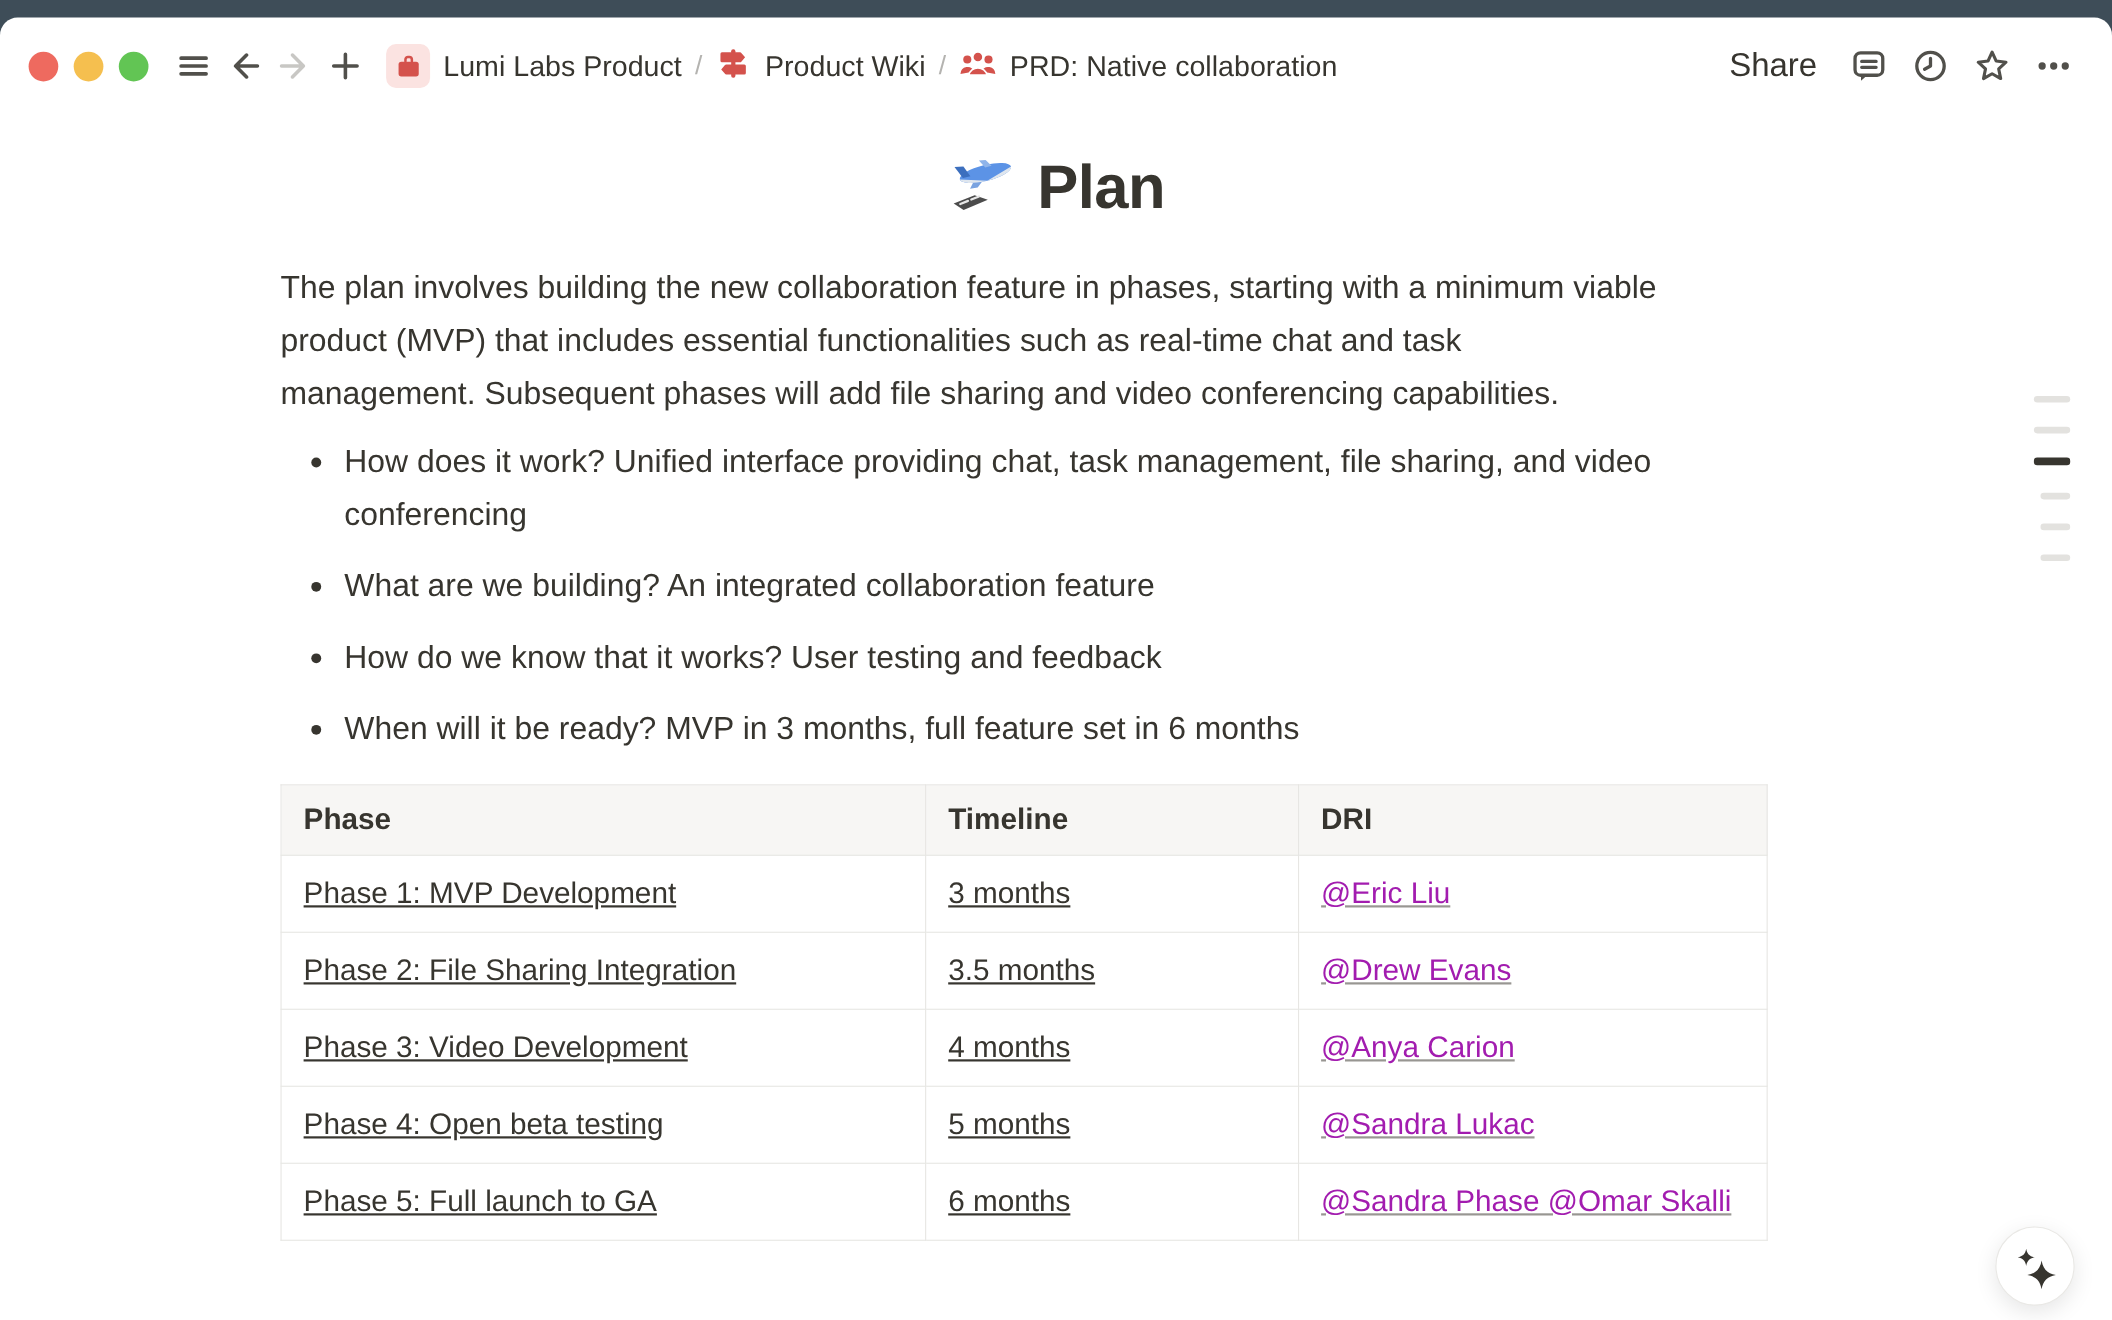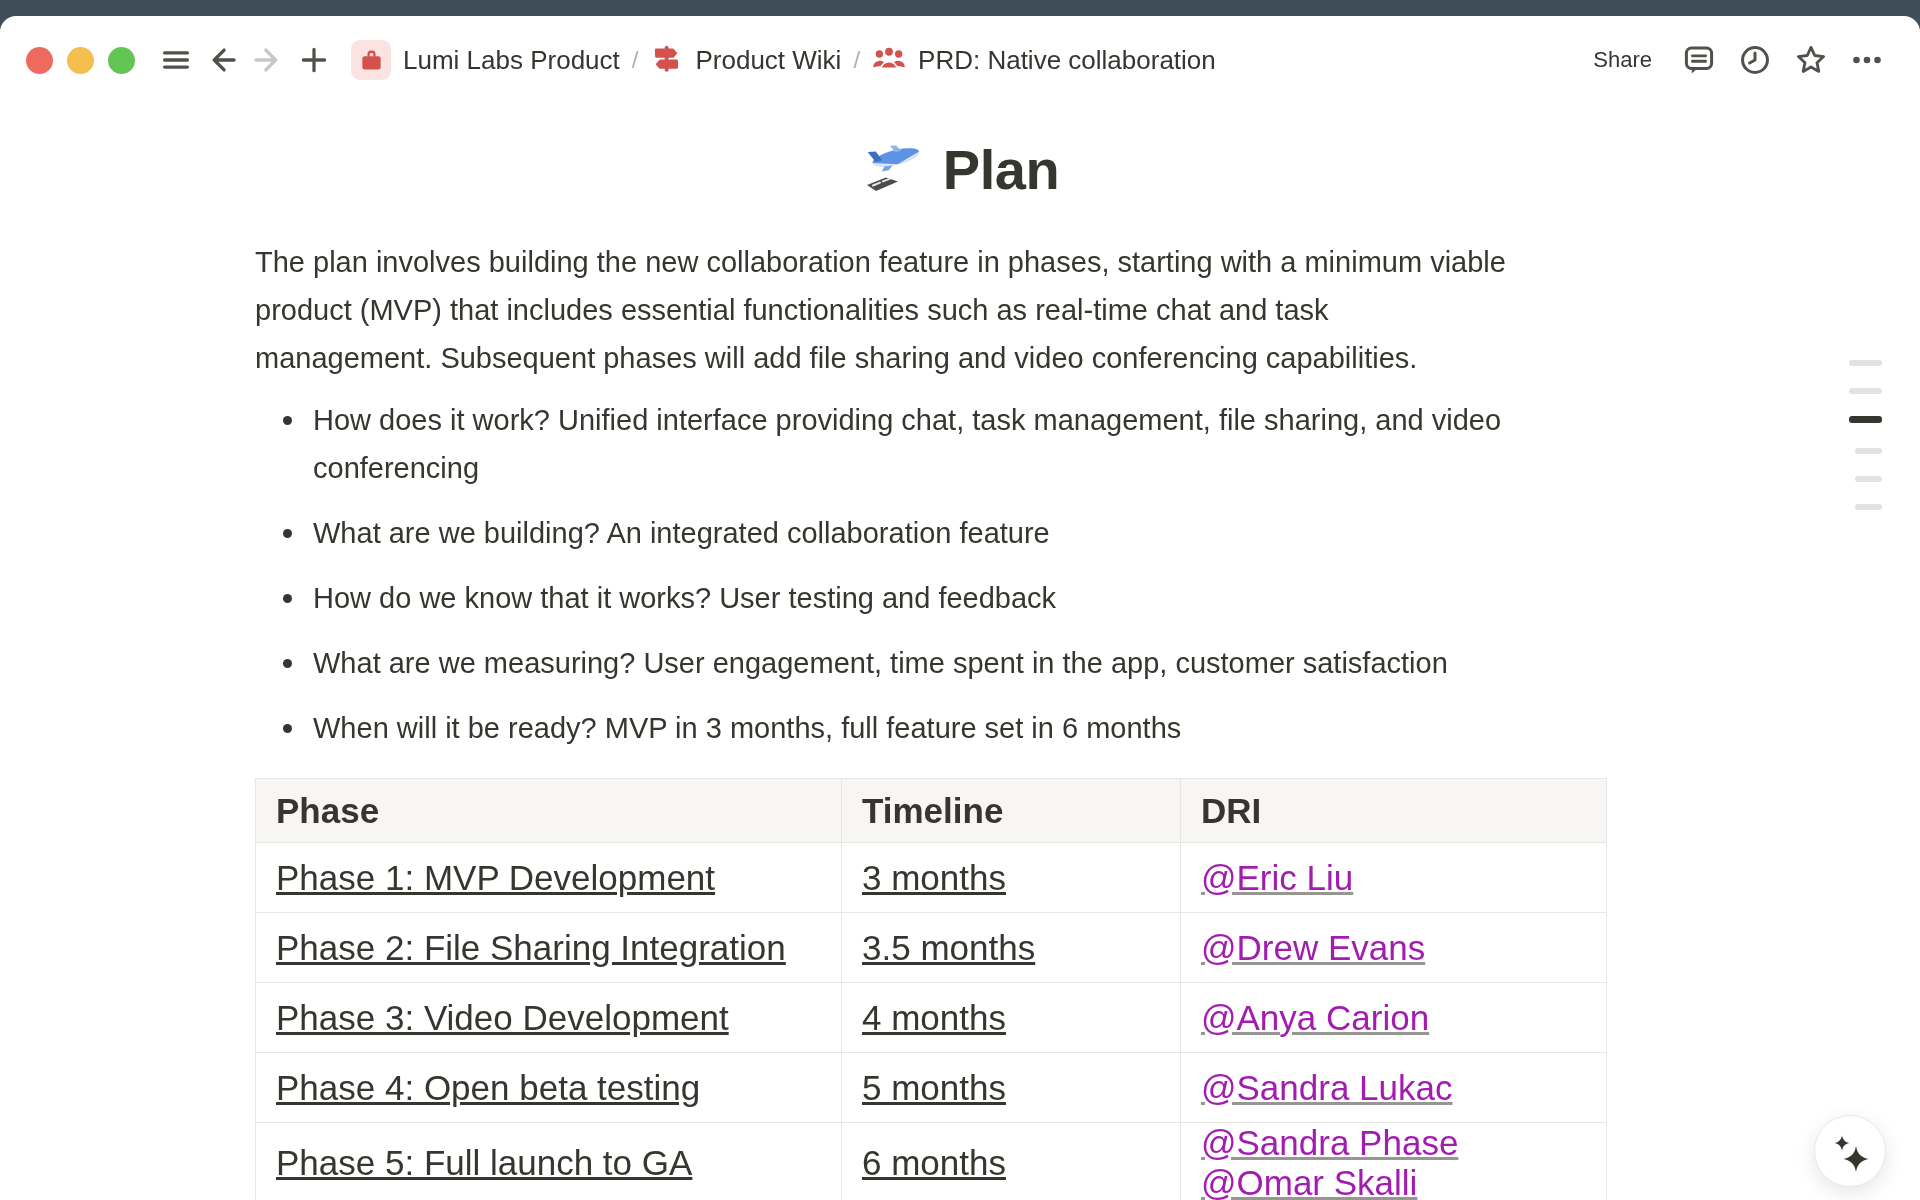--- a/index.html
+++ b/index.html
@@ -32,21 +32,21 @@
   .crumbs { display: flex; align-items: center; margin-left: 14px; min-width: 0; }
   .crumb { display: flex; align-items: center; cursor: pointer; }
   .crumb-label { font-size: 26px; font-weight: 500; color: #37352f; margin-left: 12px; white-space: nowrap; }
   .crumb-sep { color: #b4b3b0; font-size: 24px; margin: 0 12px; }
   .teamspace-icon {
     width: 40px; height: 40px; border-radius: 9px;
     background: #fbe3e1; display: flex; align-items: center; justify-content: center;
   }
   .spacer { flex: 1 1 auto; }
   .share-btn {
-    font-size: 22px; color: #37352f; background: none; border: none;
+    font-size: 30px; color: #37352f; background: none; border: none;
     padding: 8px 14px; border-radius: 8px; cursor: pointer;
     font-family: "Liberation Sans", sans-serif;
   }
   .right-icons { display: flex; align-items: center; gap: 10px; }
   
   .content { margin-left: 255px; width: 1412px; }
   .page-title {
     margin-top: 30px;
     display: flex; align-items: center; gap: 16px;
     font-size: 56px; font-weight: 700; letter-spacing: -0.5px; color: #37352f;
@@ -66,21 +66,21 @@
   }
   ul.qlist li::before {
     content: ""; position: absolute; left: 28px; top: 20px;
     width: 9px; height: 9px; border-radius: 50%; background: #37352f;
   }
   
   table.plan {
     margin-top: 26px;
     border-collapse: collapse; table-layout: fixed;
     width: 1351px;
-    font-size: 35px;
+    font-size: 27px;
   }
   table.plan col.c-phase { width: 586px; }
   table.plan col.c-timeline { width: 339px; }
   table.plan col.c-dri { width: 426px; }
   table.plan th, table.plan td {
     border: 1px solid #e7e6e3;
     text-align: left; vertical-align: middle;
     padding: 0 20px;
   }
   table.plan th {
@@ -231,21 +231,20 @@
 
     <p class="intro">The plan involves building the new collaboration feature in phases, starting with a minimum viable
 product (MVP) that includes essential functionalities such as real-time chat and task
 management. Subsequent phases will add file sharing and video conferencing capabilities.</p>
 
     <ul class="qlist">
       <li>How does it work? Unified interface providing chat, task management, file sharing, and video
 conferencing</li>
       <li>What are we building? An integrated collaboration feature</li>
       <li>How do we know that it works? User testing and feedback</li>
-      <li>What are we measuring? User engagement, time spent in the app, customer satisfaction</li>
       <li>When will it be ready? MVP in 3 months, full feature set in 6 months</li>
     </ul>
 
     <table class="plan">
       <colgroup>
           <col class="c-phase">
           <col class="c-timeline">
           <col class="c-dri">
         </colgroup>
       <thead>

